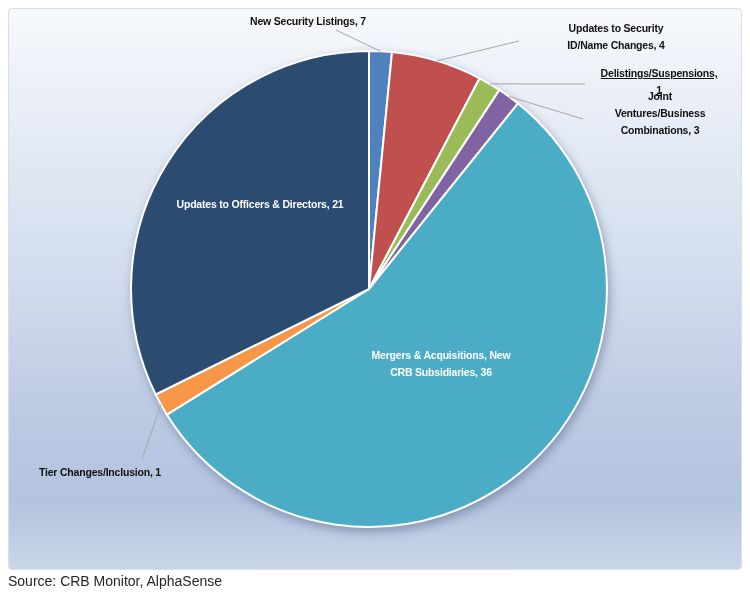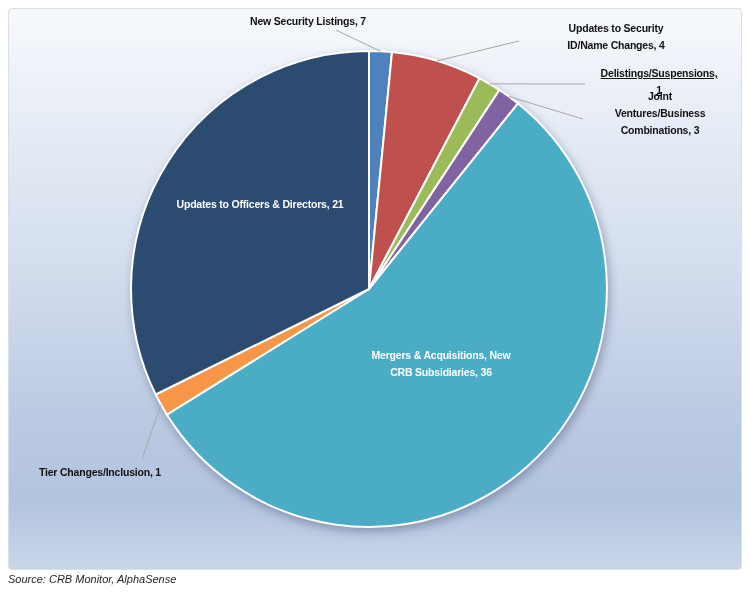--- a/index.html
+++ b/index.html
@@ -37,21 +37,21 @@
   .dlabel.inside { color:#ffffff; }
   #lbl0 { left:308px; top:21px; }
   #lbl1 { left:616px; top:37px; }
   #lbl2 { left:659px; top:82px;text-decoration:underline; }
   #lbl3 { left:660px; top:113px; }
   #lbl4 { left:441px; top:364px; }
   #lbl5 { left:100px; top:472px;text-align:center; }
   #lbl6 { left:260px; top:204px;text-align:right; }
   .source-note {
     position:absolute; left:8px; top:573px;
-    font-size:11px; font-style:italic; color:#262626;
+    font-size:14px; color:#262626;
   }
 </style>
 </head>
 <body>
 
 <div class="chart-panel"></div>
 
 <svg class="overlay" width="750" height="593" viewBox="0 0 750 593">
     <g class="pie-group">
       <path d="M 369 289 L 369.0 51.0 A 238 238 0 0 1 392.0 52.1 Z" fill="#4F81BD"></path>

